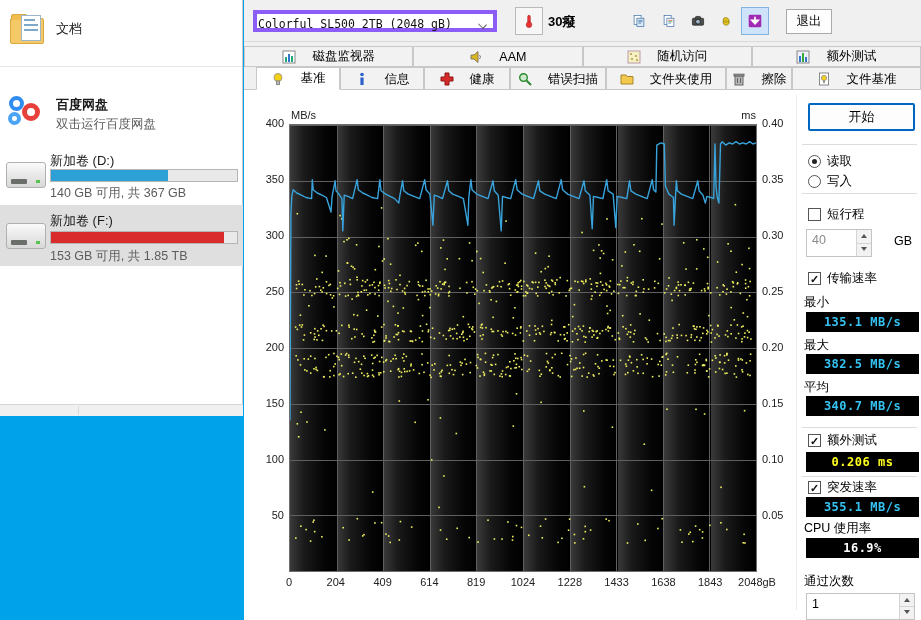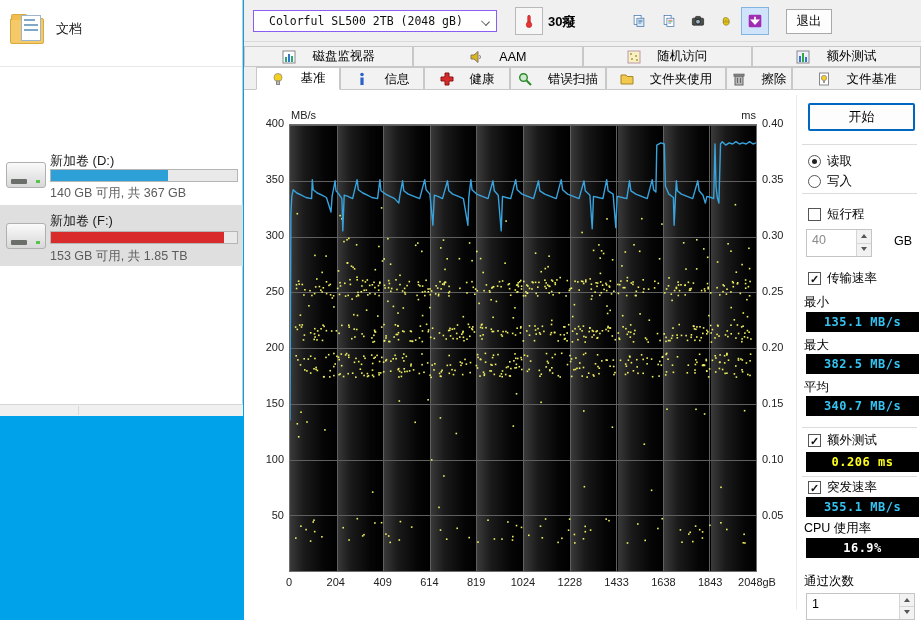--- a/index.html
+++ b/index.html
@@ -30,21 +30,21 @@
   .drive-icon:after { content:""; position:absolute; left:4px; bottom:3px; width:16px; height:5px; background:#6a6f6a; border-radius:1px; }
   .drive-icon b { position:absolute; right:5px; bottom:4px; width:4px; height:3px; background:#57c44a; }
   .usage-track { position:absolute; left:50px; width:188px; height:13px; background:#e9e9e9; border:1px solid #b5b5b5; }
   .usage-fill { height:100%; }
   .statusbar { position:absolute; left:0; top:404px; width:243px; height:12px; background:#f0f0f0; border-top:1px solid #d6d6d6; }
   .statusbar i { position:absolute; left:78px; top:1px; bottom:1px; width:1px; background:#dadada; }
 
   
   .hdtune { position:absolute; left:244px; top:0; width:677px; height:620px; background:#f0f0f0; }
   .toolbar { position:absolute; left:0; top:0; width:677px; height:42px; background:#f0f0f0; border-bottom:1px solid #d9d9d9; }
-  .combo { position:absolute; left:9px; top:10px; width:244px; height:22px; background:#fff; border:1px solid #8b5cf6; font-family:"DejaVu Sans Mono",monospace; font-size:11.5px; line-height:20px; padding-left:15px; color:#111; }
+  .combo { position:absolute; left:9px; top:10px; width:244px; height:22px; background:#fff; border:4px solid #8b5cf6; font-family:"DejaVu Sans Mono",monospace; font-size:11.5px; line-height:20px; padding-left:1px; color:#111; }
   .combo .chev { position:absolute; right:7px; top:7px; width:7px; height:7px; border-right:1.5px solid #555; border-bottom:1.5px solid #555; transform:rotate(45deg) scale(1,.8); }
   .tool-btn { position:absolute; top:7px; width:28px; height:28px; background:#f6f6f6; border:1px solid #b9b9b9; display:flex; align-items:center; justify-content:center; }
   .flat-btn { border:1px solid transparent; background:transparent; }
   .toggled { background:#cfe4fa; border:1px solid #84b4e0; }
   .temp { position:absolute; left:304px; top:13px; font-weight:bold; font-size:13px; }
   .exit-btn { position:absolute; left:542px; top:9px; width:46px; height:25px; background:#fdfdfd; border:1px solid #a9a9a9; text-align:center; line-height:23px; font-size:12.5px; }
 
   .tabrow1 { position:absolute; left:0; top:46px; width:677px; height:21px; display:flex; }
   .tabrow2 { position:absolute; left:0; top:67px; width:677px; height:23px; display:flex; padding-left:12px; }
   .tab { background:#f2f2f2; border:1px solid #c8c8c8; border-bottom:none; display:flex; align-items:center; justify-content:center; gap:16px; font-size:12.5px; height:100%; }
@@ -96,20 +96,31 @@
             <i></i>
             <i></i>
           </div>
         </div>
     </div>
     <div class="item-label" style="position:absolute; left:56px; top:12px;">文档</div>
   </div>
 
   <div class="divider-h" style="top:66px;"></div>
 
+  <div class="exp-item" style="top:90px; height:52px;">
+    <div style="position:absolute; left:8px; top:4px;">
+      <div class="baidu">
+          <span class="b1"></span>
+          <span class="b2"></span>
+          <span class="b3"></span>
+        </div>
+    </div>
+    <div class="item-label" style="position:absolute; left:56px; top:6px; font-weight:bold;">百度网盘</div>
+    <div class="sub-label" style="position:absolute; left:56px; top:26px;">双击运行百度网盘</div>
+  </div>
 
   <div class="drive-row" style="top:148px; height:56px;">
     <div class="drive-icon" style="top:14px;">
         <b></b>
       </div>
     <div class="item-label" style="position:absolute; left:50px; top:4px;">新加卷 (D:)</div>
     <div class="usage-track" style="top:21px;">
       <div class="usage-fill" style="background: rgb(45, 160, 216); width: 63%;"></div>
     </div>
     <div class="sub-label" style="position:absolute; left:50px; top:37px;">140 GB 可用, 共 367 GB</div>

